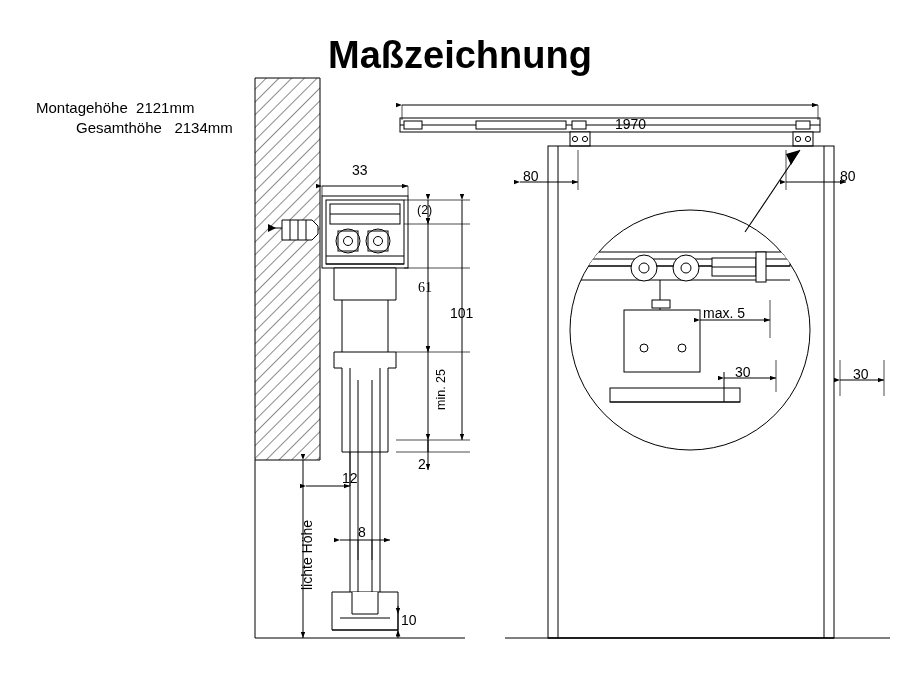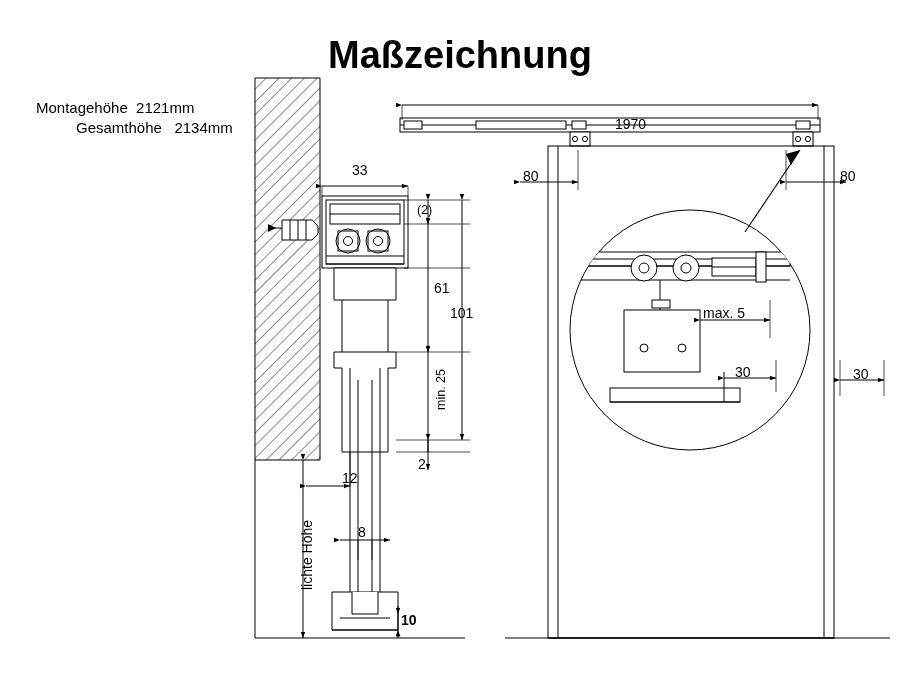--- a/index.html
+++ b/index.html
@@ -262,27 +262,27 @@
 
         <line x1="745" y1="232" x2="800" y2="150" stroke-width="1.1"></line>
         <path d="M800,150 l-14,4 l5,11 z" fill="#000" stroke="none"></path>
       </g>
 
     </g>
   </svg>
 
   <div class="lbl" style="left:352px;top:162px;text-align:center;">33</div>
   <div class="lbl sm" style="left:417px;top:203px;">(2)</div>
-  <div class="lbl" style="left:434px;top:280px;">61</div>
+  <div class="lbl" style="left:418px;top:280px;font-family:Liberation Serif, serif;">61</div>
   <div class="lbl" style="left:450px;top:305px;">101</div>
   <div class="lbl sm rot" style="left:434px;top:410px;transform:rotate(-90deg);">min. 25</div>
   <div class="lbl" style="left:418px;top:456px;">2</div>
   <div class="lbl" style="left:342px;top:470px;">12</div>
   <div class="lbl" style="left:358px;top:524px;">8</div>
-  <div class="lbl" style="left:401px;top:612px;font-weight:bold;">10</div>
+  <div class="lbl" style="left:401px;top:612px;">10</div>
   <div class="lbl rot" style="left:299px;top:590px;transform:rotate(-90deg);">lichte Höhe</div>
 
   <div class="lbl" style="left:615px;top:88px;margin-top:28px;">1970</div>
   <div class="lbl" style="left:523px;top:168px;">80</div>
   <div class="lbl" style="left:840px;top:168px;">80</div>
   <div class="lbl" style="left:853px;top:366px;">30</div>
   <div class="lbl" style="left:703px;top:305px;">max. 5</div>
   <div class="lbl" style="left:735px;top:364px;">30</div>
 
 </div>

